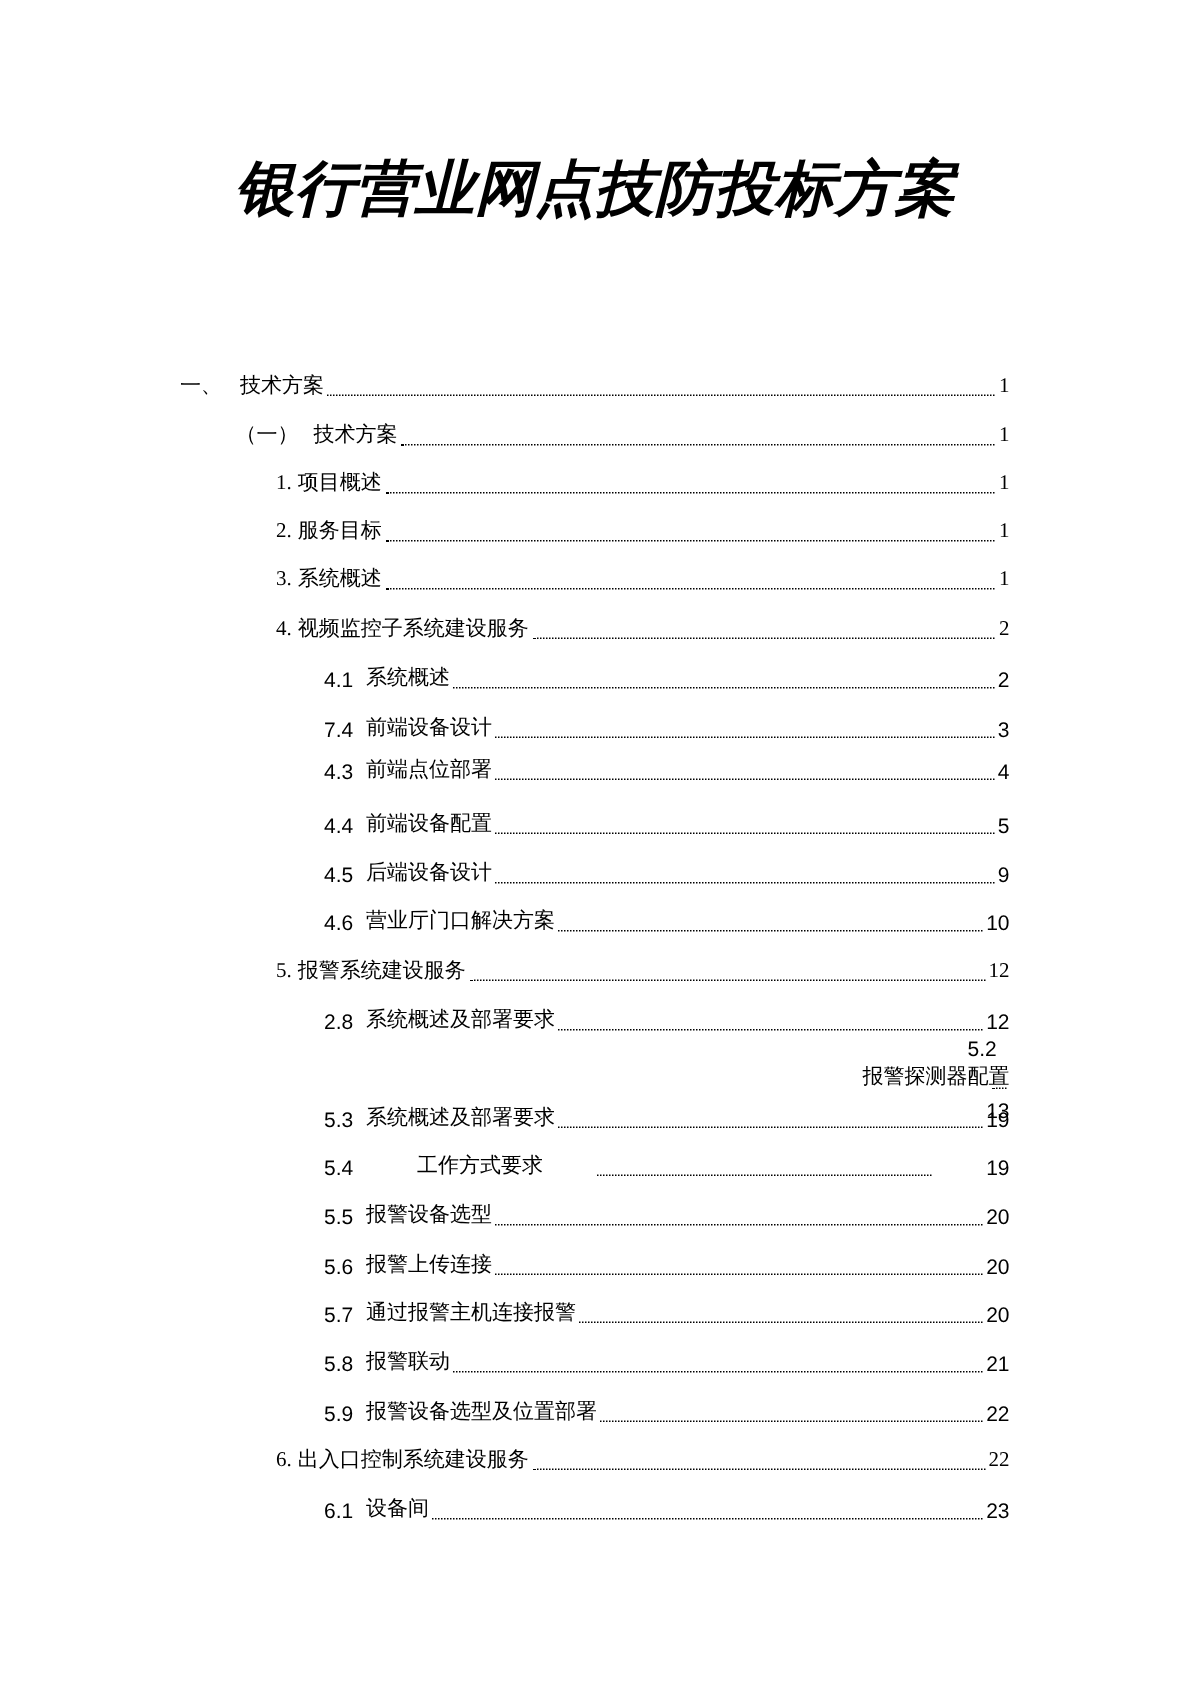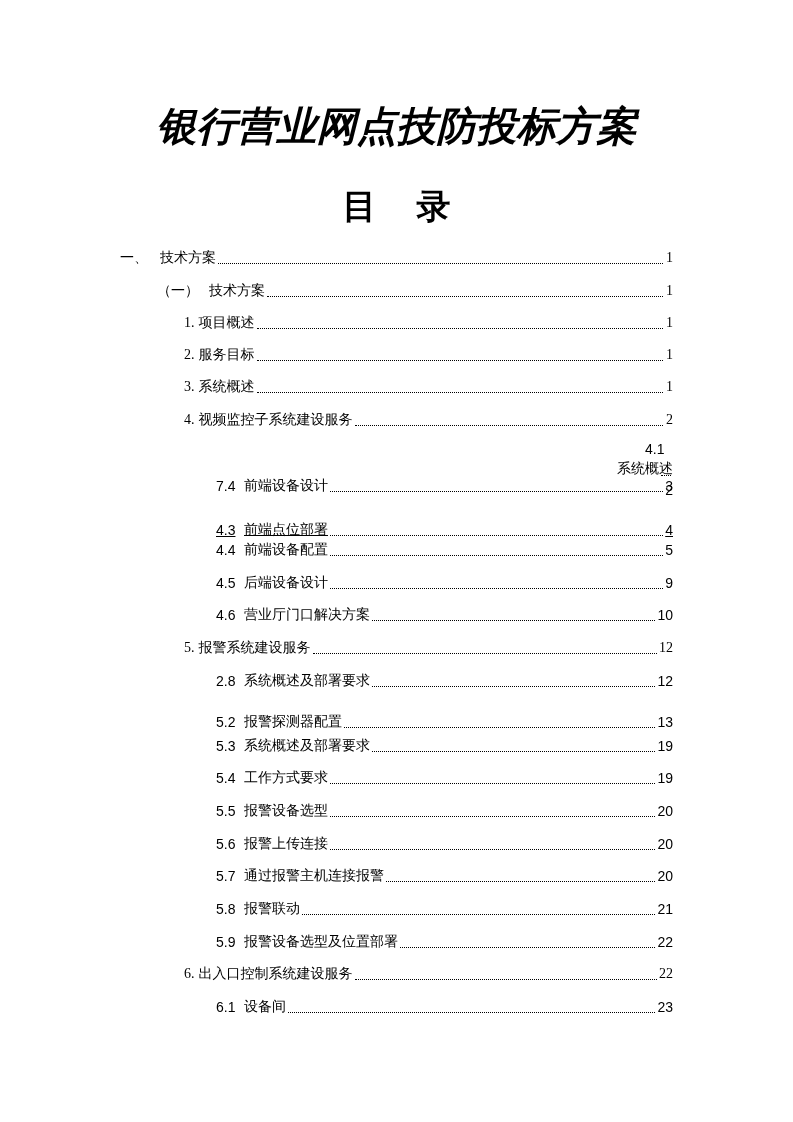--- a/index.html
+++ b/index.html
@@ -38,21 +38,20 @@
     .lvl1 .num { width: 40px; display: inline-block; }
     .lvl2 .num { width: 52px; display: inline-block; }
     .lvl4 .num { width: 28px; display: inline-block; }
     .lvl3 .num { margin-right: 4px; }
   </style>
 </head>
 <body>
 
 <div class="page">
   <div class="doc-title">银行营业网点技防投标方案</div>
-  <div class="toc-title"><span>目</span><span class="gap"></span><span>录</span></div>
   <div class="toc" id="toc">
       <div class="row lvl1 serif" style="top: 0px;">
         <span class="num">一、</span>
         <span class="label serif">技术方案</span>
         <span class="dots"></span>
         <span class="page-no">1</span>
       </div>
       <div class="row lvl2 serif" style="top: 33px;">
         <span class="num">（一）</span>
         <span class="label serif">技术方案</span>
@@ -76,33 +75,33 @@
         <span class="label serif">系统概述</span>
         <span class="dots"></span>
         <span class="page-no">1</span>
       </div>
       <div class="row lvl3 serif" style="top: 162px;">
         <span class="num">4.</span>
         <span class="label serif">视频监控子系统建设服务</span>
         <span class="dots"></span>
         <span class="page-no">2</span>
       </div>
-      <div class="row lvl4 sans" style="top: 195px; flex-direction: column;">
+      <div class="row lvl4 sans" style="top: 195px;">
         <span class="num">4.1</span>
         <span class="label serif">系统概述</span>
         <span class="dots"></span>
         <span class="page-no">2</span>
       </div>
       <div class="row lvl4 sans" style="top: 228px;">
         <span class="num">7.4</span>
         <span class="label serif">前端设备设计</span>
         <span class="dots"></span>
         <span class="page-no">3</span>
       </div>
-      <div class="row lvl4 sans" style="top: 272px; text-decoration: underline;">
+      <div class="row lvl4 sans" style="top: 256px;">
         <span class="num">4.3</span>
         <span class="label serif">前端点位部署</span>
         <span class="dots"></span>
         <span class="page-no">4</span>
       </div>
       <div class="row lvl4 sans" style="top: 292px;">
         <span class="num">4.4</span>
         <span class="label serif">前端设备配置</span>
         <span class="dots"></span>
         <span class="page-no">5</span>
@@ -124,33 +123,33 @@
         <span class="label serif">报警系统建设服务</span>
         <span class="dots"></span>
         <span class="page-no">12</span>
       </div>
       <div class="row lvl4 sans" style="top: 423px;">
         <span class="num">2.8</span>
         <span class="label serif">系统概述及部署要求</span>
         <span class="dots"></span>
         <span class="page-no">12</span>
       </div>
-      <div class="row lvl4 sans" style="top: 464px;">
+      <div class="row lvl4 sans" style="top: 445px; flex-direction: column;">
         <span class="num">5.2</span>
         <span class="label serif">报警探测器配置</span>
         <span class="dots"></span>
         <span class="page-no">13</span>
       </div>
       <div class="row lvl4 sans" style="top: 488px;">
         <span class="num">5.3</span>
         <span class="label serif">系统概述及部署要求</span>
         <span class="dots"></span>
         <span class="page-no">19</span>
       </div>
-      <div class="row lvl4 sans" style="top: 520px;">
+      <div class="row lvl4 sans" style="top: 520px; gap: 34px;">
         <span class="num">5.4</span>
         <span class="label serif">工作方式要求</span>
         <span class="dots"></span>
         <span class="page-no">19</span>
       </div>
       <div class="row lvl4 sans" style="top: 553px; justify-content: flex-end;">
         <span class="num">5.5</span>
         <span class="label serif">报警设备选型</span>
         <span class="dots"></span>
         <span class="page-no">20</span>

